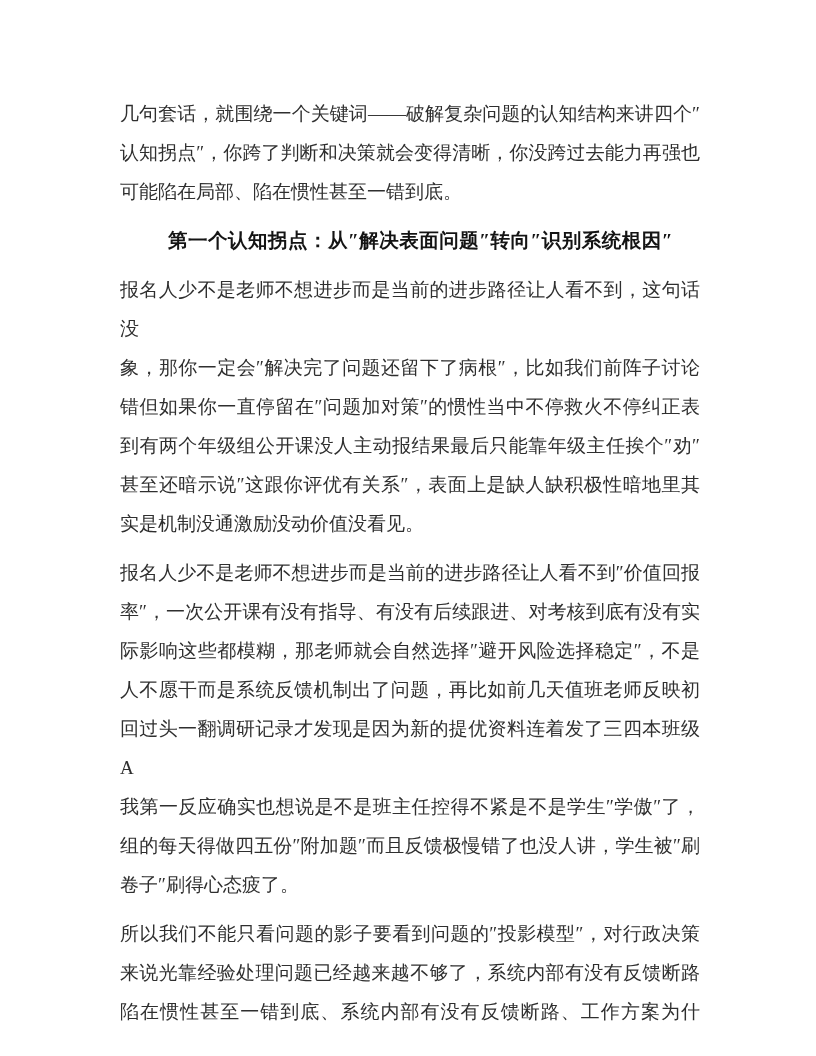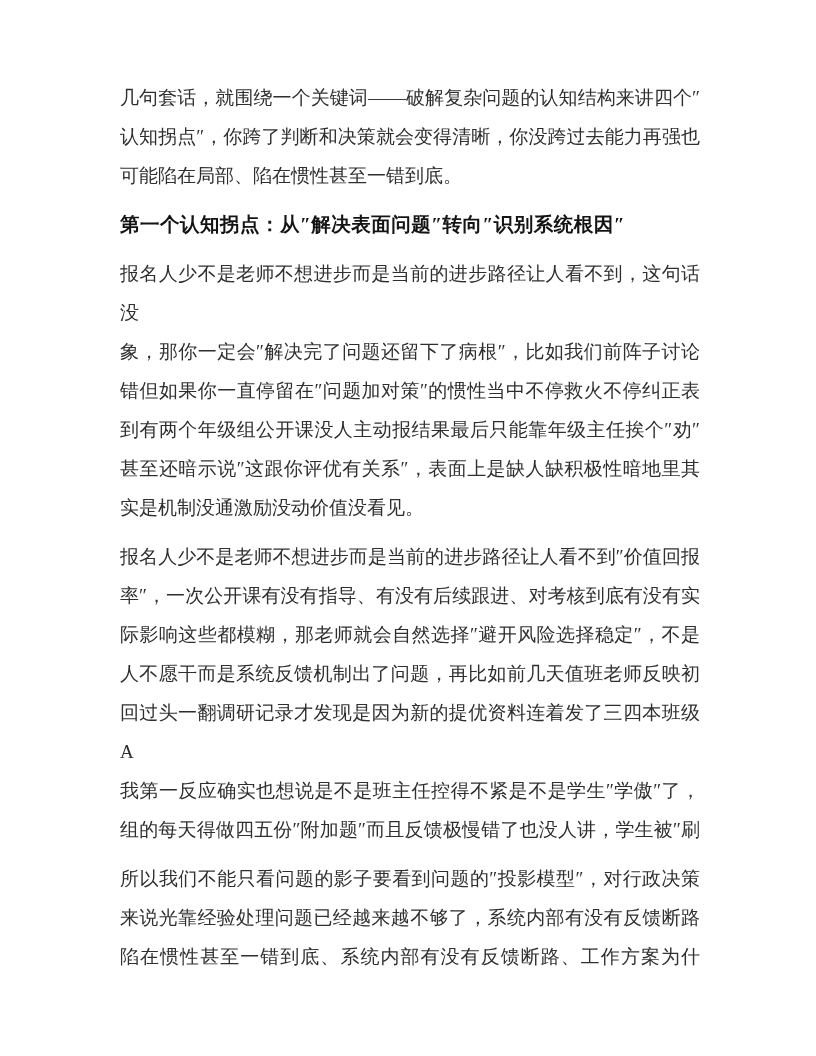--- a/index.html
+++ b/index.html
@@ -15,21 +15,21 @@
   }
   .page {
     position: relative;
     width: 816px;
     height: 1056px;
     background: #ffffff;
   }
   .text-column {
     position: absolute;
     left: 120px;
-    top: 78px;
+    top: 94px;
     width: 580px;
     color: #2f2f2f;
     font-size: 19px;
     line-height: 39px;
   }
   .block {
     margin: 0;
     padding: 0;
   }
   .block + .block {
@@ -54,39 +54,40 @@
 </head>
 <body style="background: rgb(255, 255, 255);">
 
 <main class="page">
   <section class="text-column" id="doc" style="color: rgb(47, 47, 47);">
       <p class="block paragraph">
         <span class="line fill">几句套话，就围绕一个关键词——破解复杂问题的认知结构来讲四个″</span>
         <span class="line fill">认知拐点″，你跨了判断和决策就会变得清晰，你没跨过去能力再强也</span>
         <span class="line">可能陷在局部、陷在惯性甚至一错到底。</span>
       </p>
-      <h2 class="block heading" style="color: rgb(20, 20, 20);">
+      <h2 class="block heading" style="color: rgb(20, 20, 20); margin-left: 48px;">
         <span class="line">第一个认知拐点：从″解决表面问题″转向″识别系统根因″</span>
       </h2>
       <p class="block paragraph">
         <span class="line fill">报名人少不是老师不想进步而是当前的进步路径让人看不到，这句话没</span>
         <span class="line fill">象，那你一定会″解决完了问题还留下了病根″，比如我们前阵子讨论</span>
         <span class="line fill">错但如果你一直停留在″问题加对策″的惯性当中不停救火不停纠正表</span>
         <span class="line fill">到有两个年级组公开课没人主动报结果最后只能靠年级主任挨个″劝″</span>
         <span class="line fill">甚至还暗示说″这跟你评优有关系″，表面上是缺人缺积极性暗地里其</span>
         <span class="line">实是机制没通激励没动价值没看见。</span>
       </p>
       <p class="block paragraph">
         <span class="line fill">报名人少不是老师不想进步而是当前的进步路径让人看不到″价值回报</span>
         <span class="line fill">率″，一次公开课有没有指导、有没有后续跟进、对考核到底有没有实</span>
         <span class="line fill">际影响这些都模糊，那老师就会自然选择″避开风险选择稳定″，不是</span>
         <span class="line fill">人不愿干而是系统反馈机制出了问题，再比如前几天值班老师反映初</span>
         <span class="line fill">回过头一翻调研记录才发现是因为新的提优资料连着发了三四本班级 A</span>
         <span class="line fill">我第一反应确实也想说是不是班主任控得不紧是不是学生″学傲″了，</span>
         <span class="line fill">组的每天得做四五份″附加题″而且反馈极慢错了也没人讲，学生被″刷</span>
+        <span class="line">卷子″刷得心态疲了。</span>
       </p>
       <p class="block paragraph">
         <span class="line fill">所以我们不能只看问题的影子要看到问题的″投影模型″，对行政决策</span>
         <span class="line fill">来说光靠经验处理问题已经越来越不够了，系统内部有没有反馈断路</span>
         <span class="line fill">陷在惯性甚至一错到底、系统内部有没有反馈断路、工作方案为什</span>
       </p>
     </section>
 </main>
 
 </body></html>

